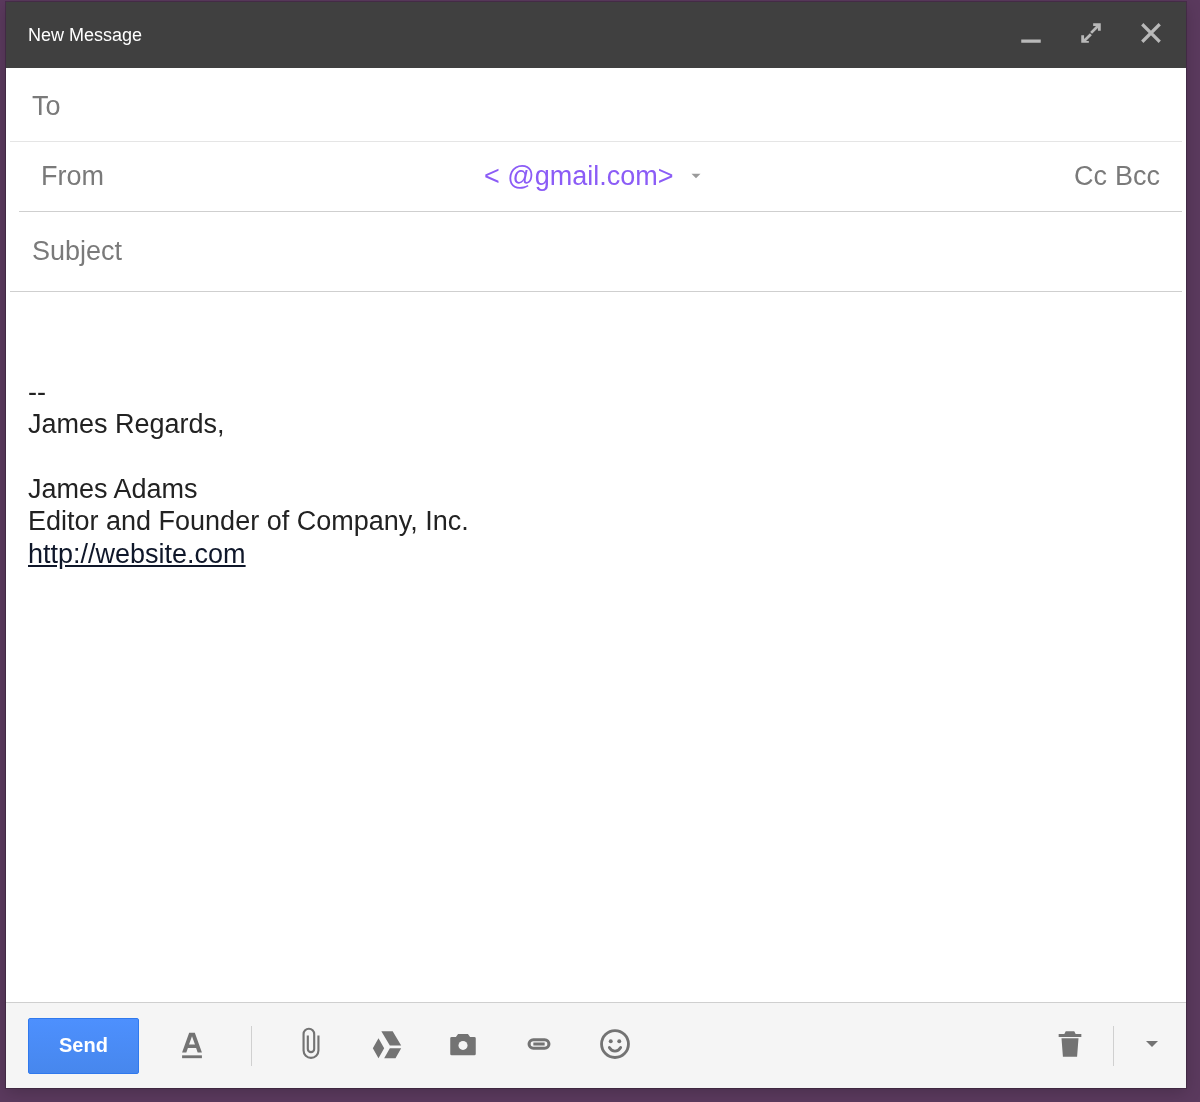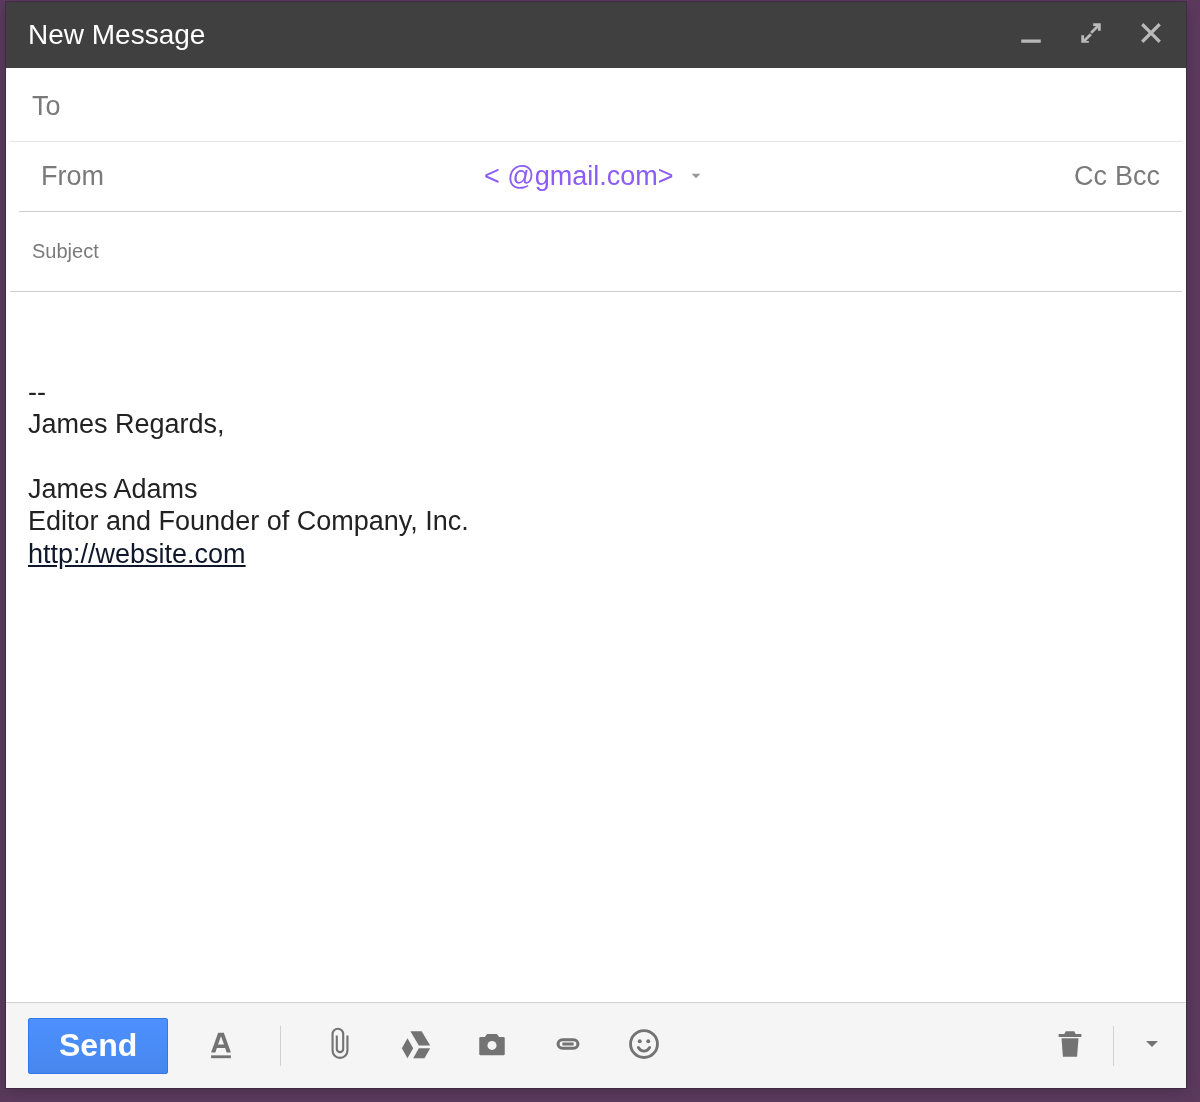--- a/index.html
+++ b/index.html
@@ -24,21 +24,21 @@
   .header {
     height: 66px;
     background: #404040;
     color: #fff;
     display: flex;
     align-items: center;
     padding: 0 22px;
     user-select: none;
   }
   .header-title {
-    font-size: 28px;
+    font-size: 18px;
     font-weight: 400;
   }
   .header-spacer { flex: 1; }
   .header-icons { display: flex; align-items: center; gap: 34px; }
   .header-icon { width: 26px; height: 26px; fill: #b9b9b9; cursor: pointer; }
   
   .fields { padding: 4px; }
   .field-row {
     display: flex;
     align-items: center;
@@ -84,21 +84,21 @@
     align-items: center;
     padding: 0 22px;
     gap: 0;
   }
   .send-btn {
     height: 56px;
     padding: 0 30px;
     background: #4d90fe;
     background: linear-gradient(#4d90fe,#4787ed);
     color: #fff;
-    font-size: 32px;
+    font-size: 20px;
     font-weight: 700;
     border: 1px solid #3079ed;
     border-radius: 2px;
     display: inline-flex;
     align-items: center;
     cursor: pointer;
     margin-right: 36px;
   }
   .tbar { display: flex; align-items: center; gap: 42px; }
   .tbar-icon { width: 34px; height: 34px; fill: #737373; cursor: pointer; }
@@ -152,21 +152,21 @@
         </span>
       </span>
       <div class="row-spacer"></div>
       <div class="cc-bcc">
         <span>Cc</span>
         <span>Bcc</span>
       </div>
     </div>
 
     <div class="field-row" style="height:80px;border-bottom:1px solid #cfcfcf;">
-      <input type="text" style="border: none; outline: none; font-size: 20px; color: #0f172a; width: 100%; background: transparent;" placeholder="Subject">
+      <input type="text" style="border: none; outline: none; font-size: 27px; color: #0f172a; width: 100%; background: transparent;" placeholder="Subject">
     </div>
   </div>
 
   <div class="body-area" contenteditable="true" style="">
     <div class="sig-sep">--</div>
     <div>James Regards,</div>
     <div class="sig-name">James Adams</div>
     <div class="sig-title">Editor and Founder of Company, Inc.</div>
     <a class="sig-link">http://website.com</a>
   </div>

